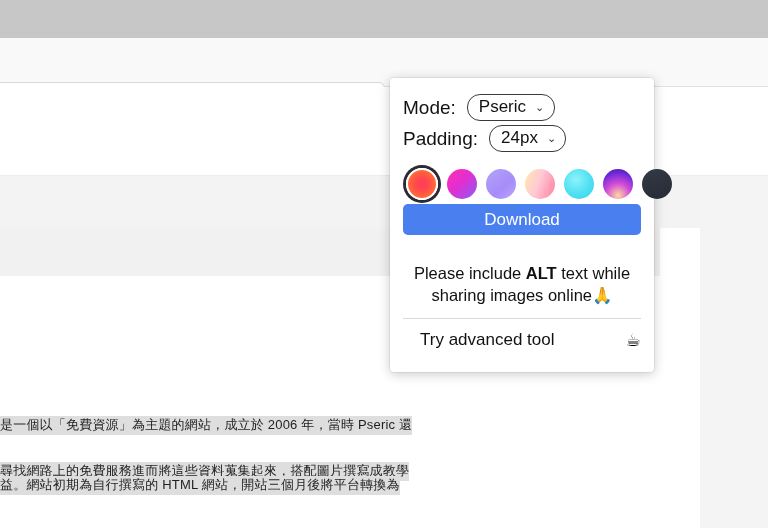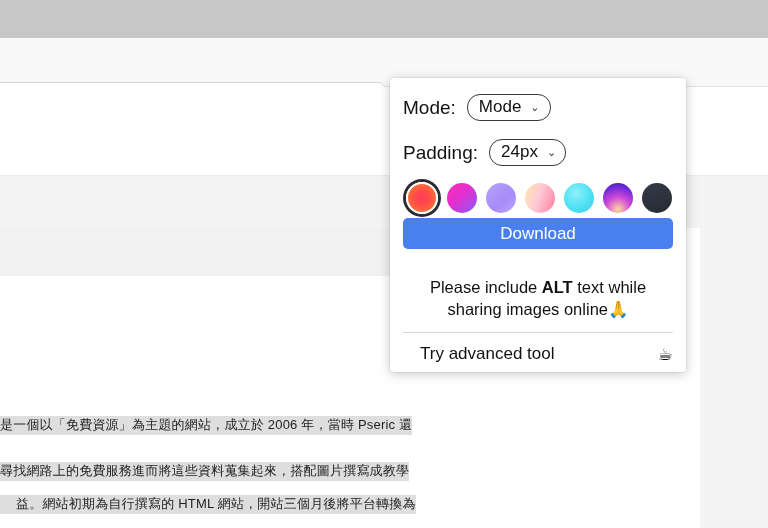--- a/index.html
+++ b/index.html
@@ -81,41 +81,41 @@
     position:absolute;left:0;
     font-size:13px;line-height:1.45;
     color:#1f1f1f;
     letter-spacing:0.2px;
     background:#dedede;
     white-space:nowrap;
     font-family:"Liberation Sans","DejaVu Sans",sans-serif;
   }
   #para-l1{top:240px;}
   #para-l2{top:286px;}
-  #para-l3{top:319px;padding-left:16px;}
+  #para-l3{top:300px;}
   #right-gutter{
     position:absolute;left:700px;top:176px;width:68px;height:352px;
     background:#f4f4f4;
   }
 
   
   #ext-popup{
-    position:absolute;left:390px;top:78px;width:296px;height:294px;
+    position:absolute;left:390px;top:78px;width:264px;height:294px;
     background:#ffffff;
     border-radius:4px;
     box-shadow:0 2px 12px rgba(0,0,0,0.22), 0 0 0 1px rgba(0,0,0,0.05);
     box-sizing:border-box;
     padding:0 13px;
     z-index:40;
   }
   .popup-row{
     display:flex;align-items:center;
   }
   #row-mode{margin-top:16px;}
-  #row-padding{margin-top:18px;}
+  #row-padding{margin-top:4px;}
   .popup-label{
     font-size:19px;color:#121212;font-weight:400;
     margin-right:11px;
   }
   .pill-select{
     display:inline-flex;align-items:center;
     border:1px solid #3a3a3a;border-radius:13px;
     padding:2px 10px 3px 11px;
     font-size:17px;color:#111;
     background:#fff;
@@ -307,21 +307,21 @@
   <div class="para-line" id="para-l2">尋找網路上的免費服務進而將這些資料蒐集起來，搭配圖片撰寫成教學</div>
   <div class="para-line" id="para-l3">益。網站初期為自行撰寫的 HTML 網站，開站三個月後將平台轉換為</div>
 </div>
 <div id="right-gutter"></div>
 
 <div id="ext-popup">
 
   <div class="popup-row" id="row-mode">
     <span class="popup-label">Mode:</span>
     <span class="pill-select">
-      <span>Mode</span>
+      <span>Pseric</span>
       <span class="chev">⌄</span>
     </span>
   </div>
 
   <div class="popup-row" id="row-padding">
     <span class="popup-label">Padding:</span>
     <span class="pill-select" style="padding-right:9px;">
       <span>24px</span>
       <span class="chev">⌄</span>
     </span>

